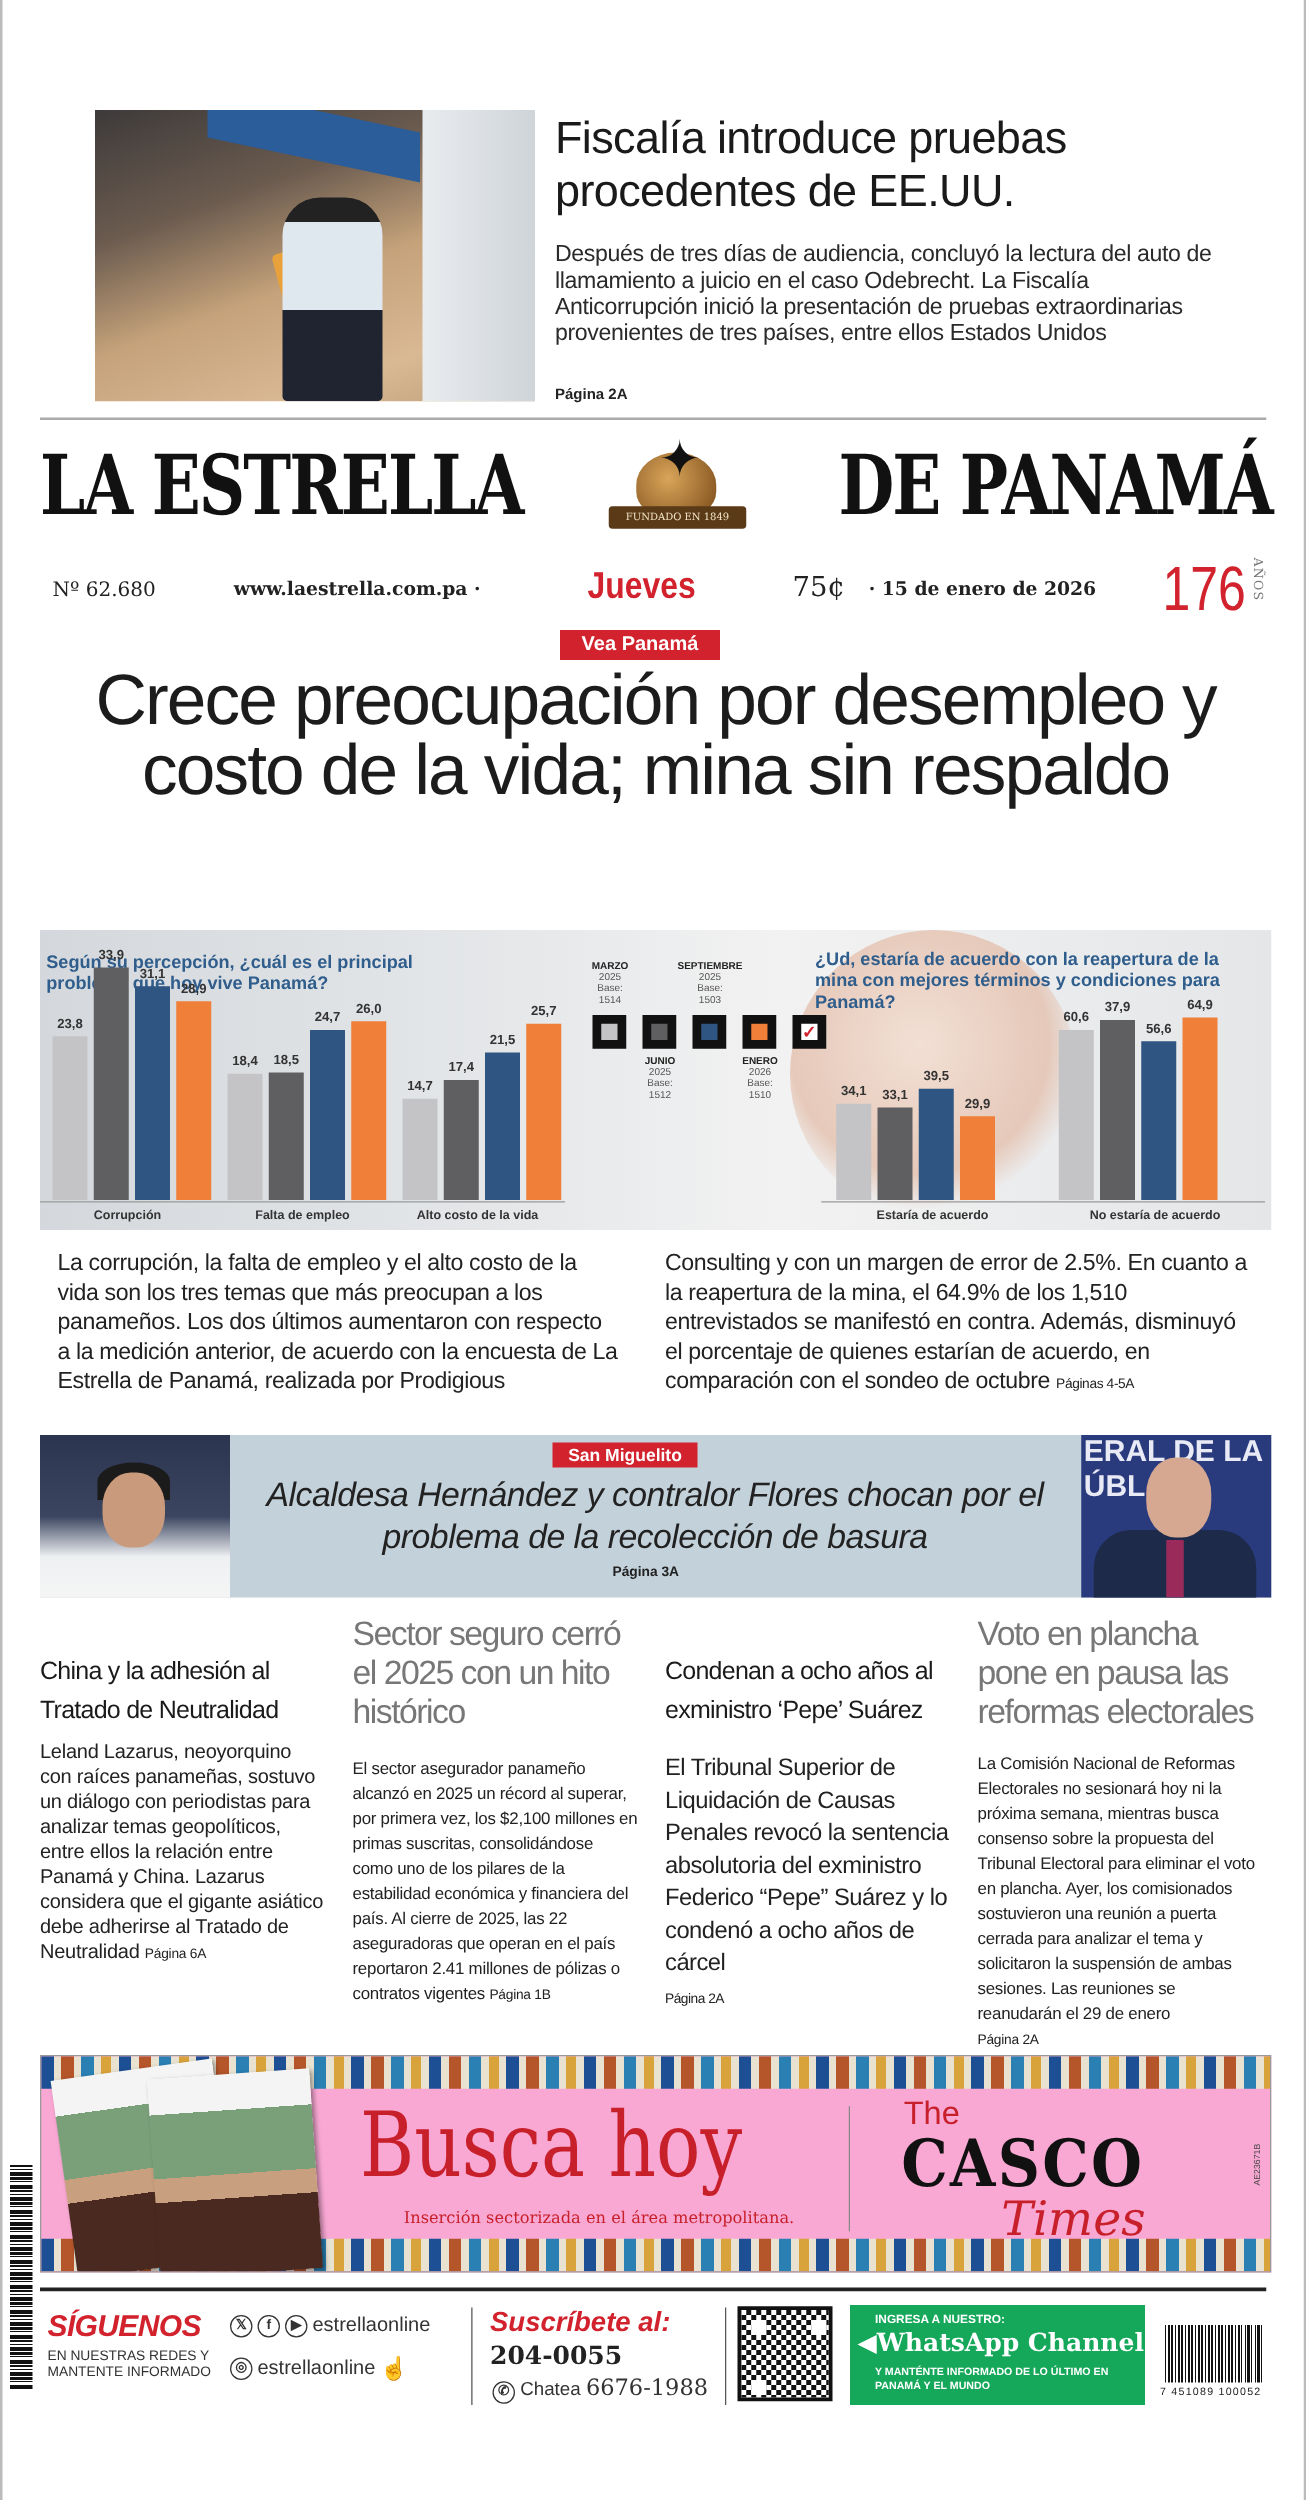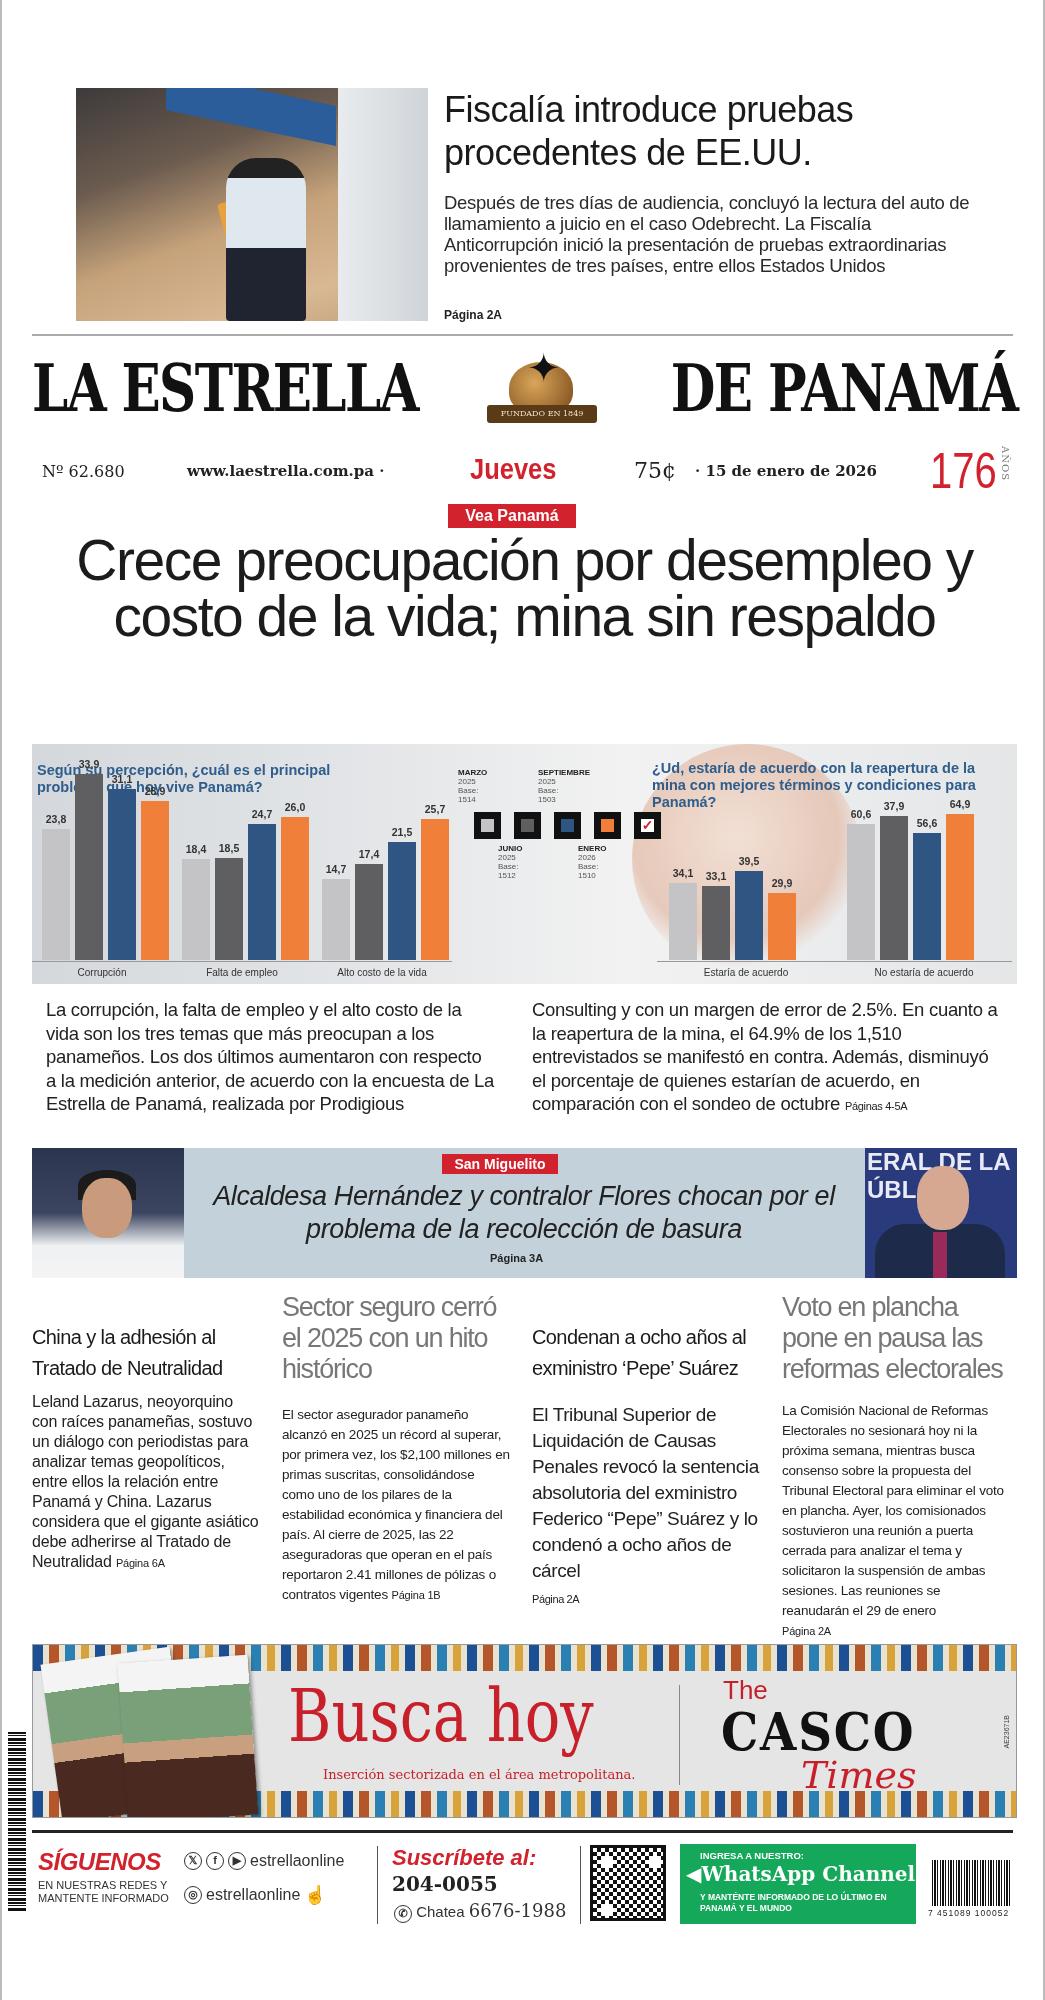--- a/index.html
+++ b/index.html
@@ -44,26 +44,26 @@
   
   .info { position: absolute; left: 30px; top: 744px; width: 985px; height: 240px; background: linear-gradient(90deg,#d4d8dc 0%,#e6e8ea 40%,#f2f2f2 60%,#e4e6e8 100%); overflow:hidden; }
   .info .hand { position:absolute; left:600px; top:0; width:230px; height:230px; border-radius:50%; background: radial-gradient(circle at 45% 40%, #f3ddd0, #e4c2b0 55%, transparent 70%); opacity:.85; }
   .q { position: absolute; font-weight: bold; color: #2f5d8c; font-size: 14.5px; line-height: 17px; }
   .q1 { left: 5px; top: 18px; width: 300px; }
   .q2 { left: 620px; top: 16px; width: 360px; }
   .bars { position: absolute; bottom: 24px; display: flex; align-items: flex-end; }
   .bar-wrap { position: relative; width: 28px; margin-right: 5px; }
   .bar { width: 28px; }
   .bar-val { position: absolute; left: -4px; width: 36px; text-align: center; font-size: 10.5px; font-weight: bold; color: #333; }
-  .group-lbl { position: absolute; bottom: 6px; font-size: 10px; font-weight: normal; color: #333; text-align: center; }
+  .group-lbl { position: absolute; bottom: 6px; font-size: 10px; font-weight: bold; color: #333; text-align: center; }
   .axis { position: absolute; bottom: 22px; height: 1px; background: #999; }
   .legend { position: absolute; left: 438px; top: 28px; width: 200px; height: 150px; }
   .leg-item { position: absolute; top: 40px; width: 27px; height: 27px; background: #111; }
   .leg-item span { position: absolute; left: 7px; top: 7px; width: 13px; height: 13px; }
-  .leg-lbl { position: absolute; font-size: 8px; color: #555; text-align: left; line-height: 9px; width: 60px; }
+  .leg-lbl { position: absolute; font-size: 8px; color: #555; text-align: center; line-height: 9px; width: 60px; }
   .leg-lbl b { color: #222; }
 
   .lead { position: absolute; top: 998px; font-size: 18.5px; line-height: 23.5px; color: #222; letter-spacing: -0.3px; }
   .lead1 { left: 44px; width: 450px; }
   .lead2 { left: 530px; width: 470px; }
   .pg { font-size: 11px; font-weight: normal; }
 
   
   .band { position: absolute; left: 30px; top: 1148px; width: 985px; height: 130px; background: #c3d1da; }
   .band-photo-l { position: absolute; left: 0; top: 0; width: 152px; height: 130px; background: linear-gradient(180deg,#2c3550 0%,#3b4560 50%,#eef0f2 75%,#f5f5f5 100%); }
@@ -82,21 +82,21 @@
   .col { position: absolute; top: 1292px; width: 228px; }
   .c1 { left: 30px; } .c2 { left: 280px; } .c3 { left: 530px; } .c4 { left: 780px; }
   .col-head-b { font-size: 20px; line-height: 31px; font-weight: normal; color: #1a1a1a; letter-spacing: -0.6px; margin-top: 30px; }
   .col-head-l { font-size: 27px; line-height: 31px; color: #777; letter-spacing: -1.2px; }
   .col-body { margin-top: 8px; font-size: 16px; line-height: 20px; color: #222; letter-spacing: -0.2px; }
   .c2 .col-body, .c4 .col-body { font-size: 13.5px; line-height: 20px; margin-top: 20px; }
   .c3 .col-body { font-size: 19px; line-height: 26px; margin-top: 18px; letter-spacing: -0.4px; }
   .c4 .col-body { margin-top: 16px; }
 
   
-  .ad { position: absolute; left: 30px; top: 1644px; width: 985px; height: 174px; background: #e5e5e5; border: 1px solid #999; overflow: hidden; padding-left: 18px; }
+  .ad { position: absolute; left: 30px; top: 1644px; width: 985px; height: 174px; background: #f9a8d4; border: 1px solid #999; overflow: hidden; padding-left: 18px; }
   .tiles { position: absolute; left: 0; right: 0; height: 26px; background: repeating-linear-gradient(90deg,#1d4f95 0 10px,#e9e2d0 10px 16px,#b5552a 16px 26px,#e9e2d0 26px 32px,#2a7fb3 32px 42px,#e9e2d0 42px 48px,#d9a33c 48px 56px,#e9e2d0 56px 62px); }
   .tiles.top { top: 0; } .tiles.bot { bottom: 0; }
   .mag { position: absolute; left: 18px; top: 10px; width: 130px; height: 160px; background: linear-gradient(180deg,#f4f4f4 0 18%,#7aa07a 18% 50%,#c8a080 50% 62%,#4a2a20 62% 100%); transform: rotate(-8deg); box-shadow: 2px 2px 4px rgba(0,0,0,.4); }
   .mag2 { left: 90px; top: 14px; transform: rotate(-4deg); }
   .ad-busca { position: absolute; left: 255px; top: 28px; font-family: "DejaVu Serif", serif; font-size: 72px; line-height: 86px; color: #c8202a; transform: scaleX(0.82); transform-origin: left; }
   .ad-sub { position: absolute; left: 290px; top: 122px; font-family: "DejaVu Serif", serif; font-size: 13px; color: #c8202a; }
   .ad-div { position: absolute; left: 646px; top: 40px; width: 1px; height: 100px; background: #888; }
   .ad-the { position: absolute; left: 690px; top: 30px; font-size: 26px; color: #c8202a; }
   .ad-casco { position: absolute; left: 688px; top: 56px; font-family: "DejaVu Serif", serif; font-weight: bold; font-size: 52px; color: #111; letter-spacing: 2px; transform: scaleX(0.9); transform-origin: left; }
   .ad-times { position: absolute; left: 768px; top: 108px; font-family: "DejaVu Serif", serif; font-style: italic; font-size: 38px; color: #c8202a; }

